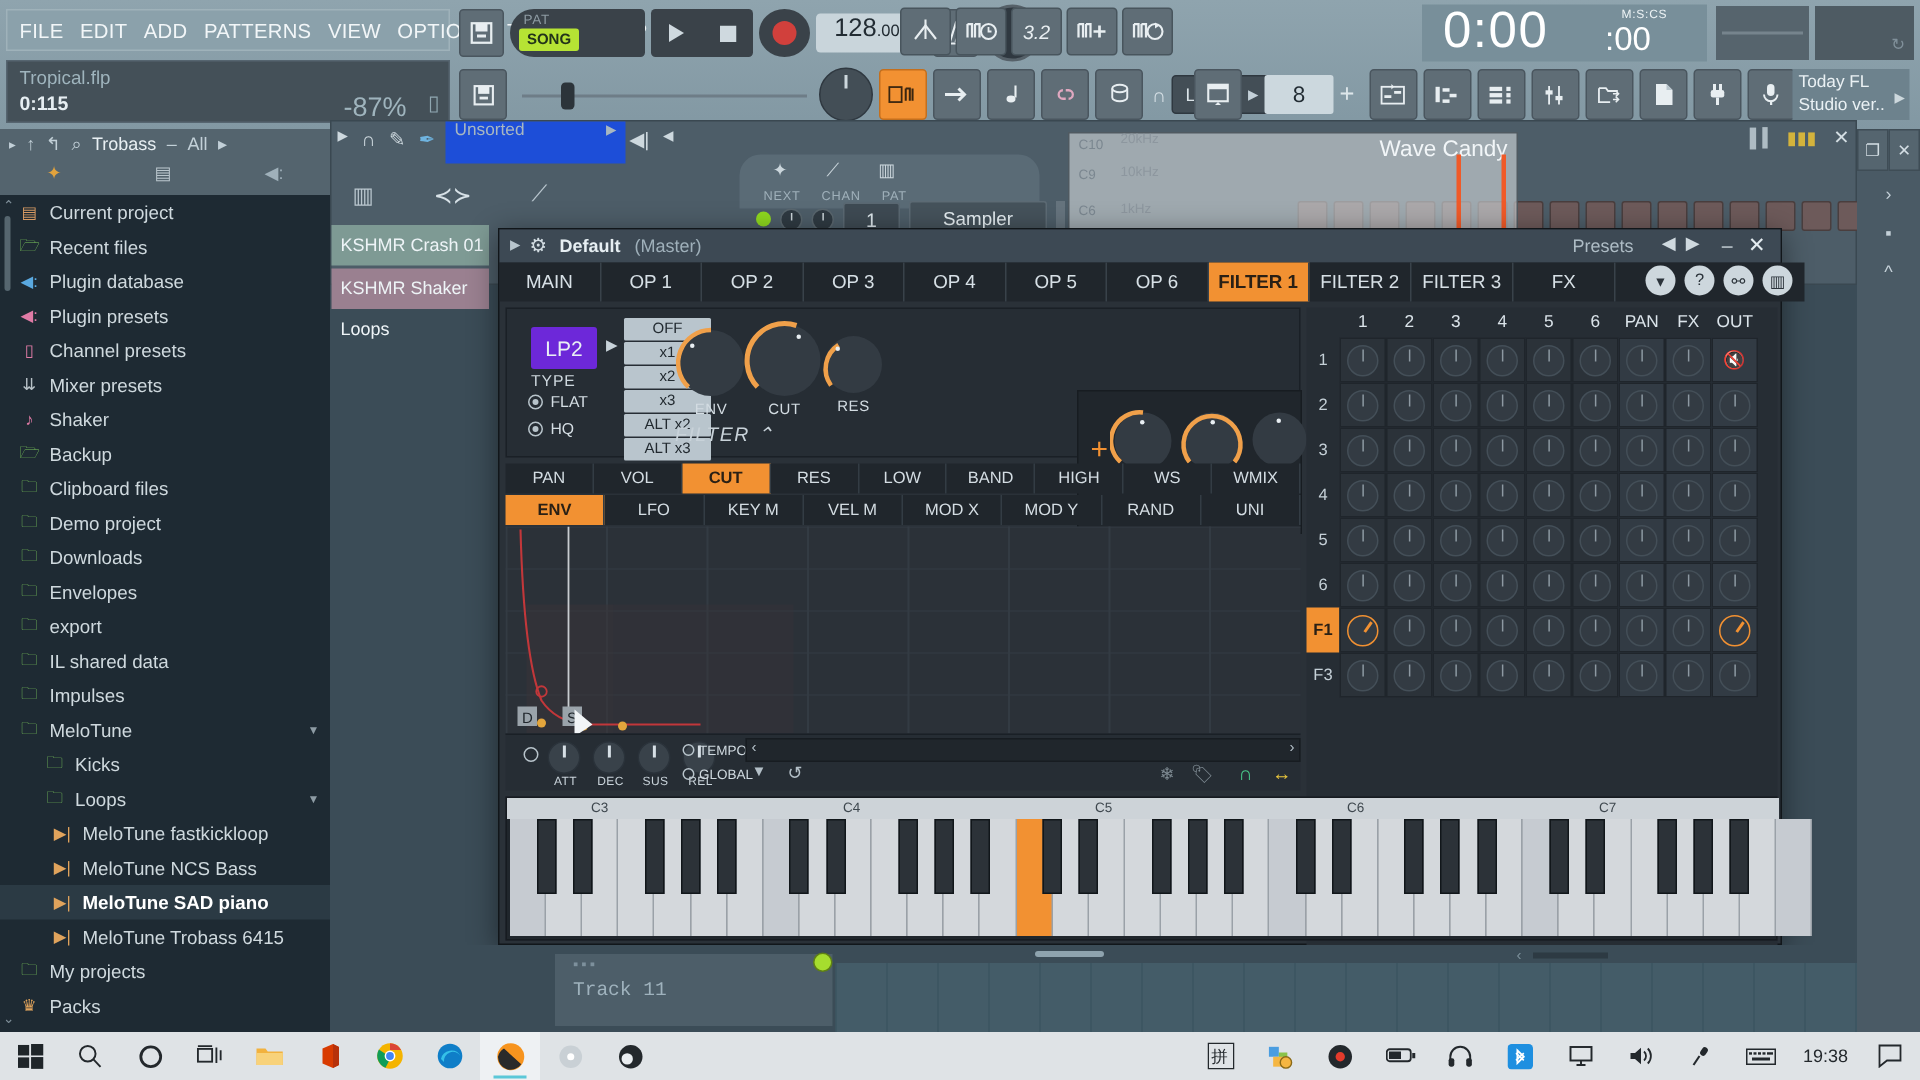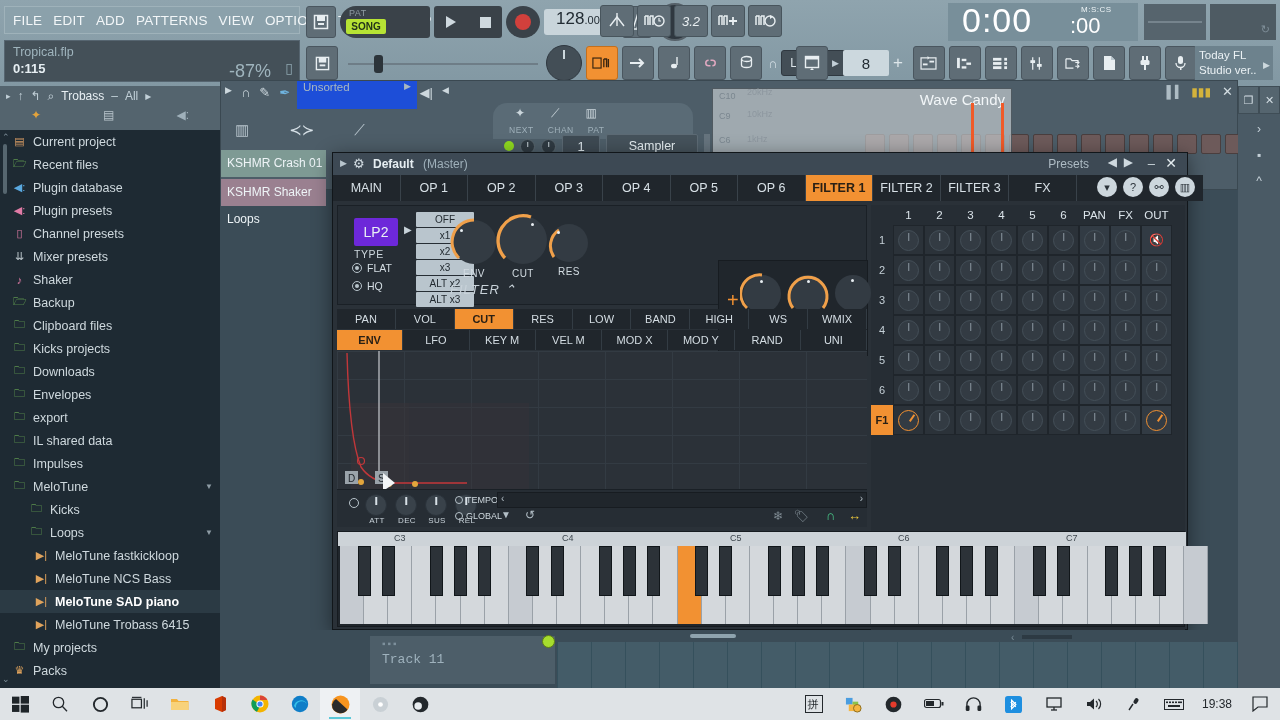--- a/index.html
+++ b/index.html
@@ -662,21 +662,21 @@
         <div class="bitem">
           <span class="ic" style="color: rgb(121, 196, 92);">🗁</span>
           <span>Backup</span>
         </div>
         <div class="bitem">
           <span class="ic" style="color: rgb(121, 196, 92);">🗀</span>
           <span>Clipboard files</span>
         </div>
         <div class="bitem">
           <span class="ic" style="color: rgb(121, 196, 92);">🗀</span>
-          <span>Kicks projects</span>
+          <span>Demo project</span>
         </div>
         <div class="bitem">
           <span class="ic" style="color: rgb(121, 196, 92);">🗀</span>
           <span>Downloads</span>
         </div>
         <div class="bitem">
           <span class="ic" style="color: rgb(121, 196, 92);">🗀</span>
           <span>Envelopes</span>
         </div>
         <div class="bitem">
@@ -1160,20 +1160,50 @@
             <div class="mknob"></div>
           </div>
           <div class="mtx-cell grey">
             <div class="mknob"></div>
           </div>
           <div class="mtx-cell grey">
             <div class="mknob"></div>
           </div>
           <div class="mtx-cell grey">
             <div class="mknob hl"></div>
+          </div>
+        </div>
+        <div class="mtx-row">
+          <div class="lbl">F3</div>
+          <div class="mtx-cell">
+            <div class="mknob"></div>
+          </div>
+          <div class="mtx-cell">
+            <div class="mknob"></div>
+          </div>
+          <div class="mtx-cell">
+            <div class="mknob"></div>
+          </div>
+          <div class="mtx-cell">
+            <div class="mknob"></div>
+          </div>
+          <div class="mtx-cell">
+            <div class="mknob"></div>
+          </div>
+          <div class="mtx-cell">
+            <div class="mknob"></div>
+          </div>
+          <div class="mtx-cell grey">
+            <div class="mknob"></div>
+          </div>
+          <div class="mtx-cell grey">
+            <div class="mknob"></div>
+          </div>
+          <div class="mtx-cell grey">
+            <div class="mknob"></div>
           </div>
         </div>
       </div>
   </div>
   <div id="fmrm">
     <div class="b sel">FM</div>
     <div class="b">RM</div>
     <div class="mx">MATRIX</div>
   </div>
   <div id="vu"></div>

